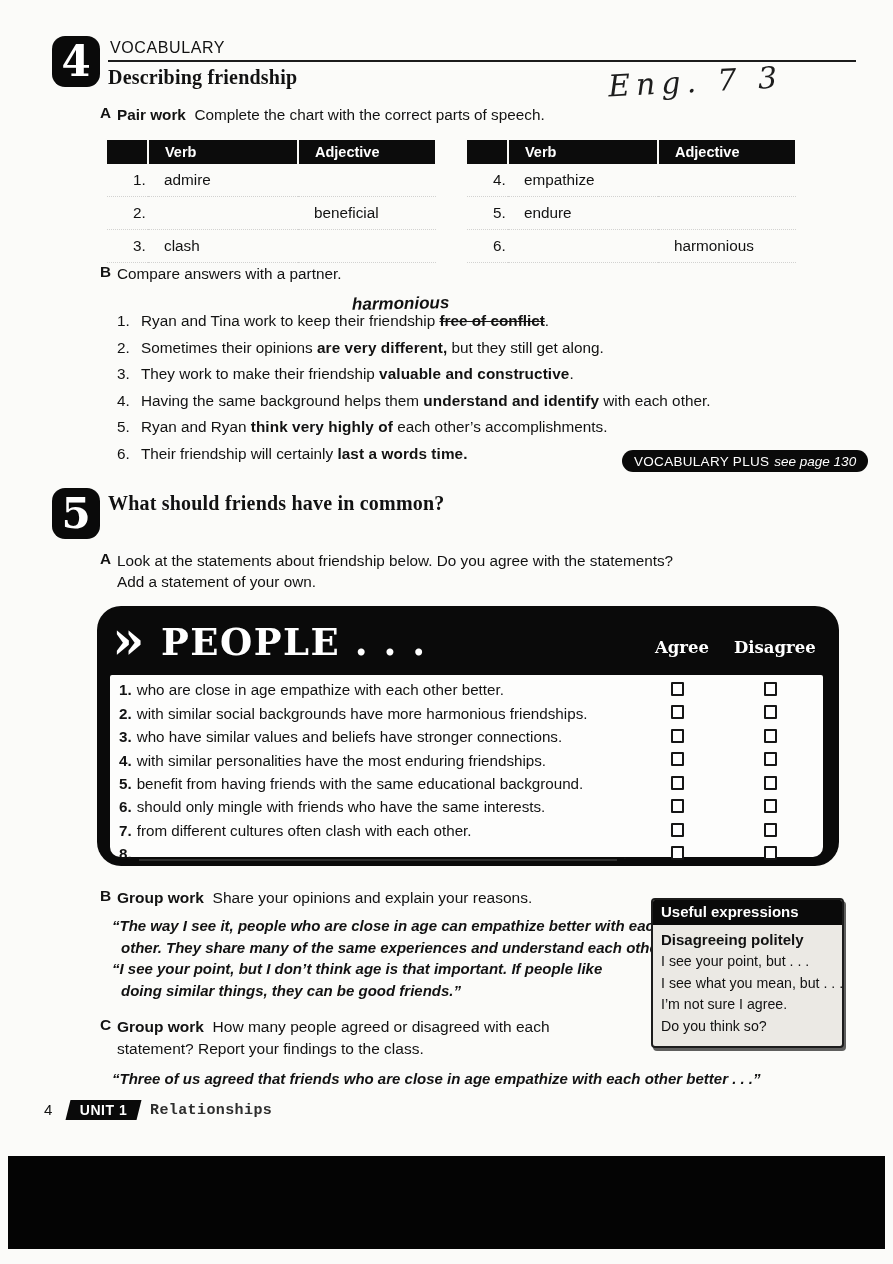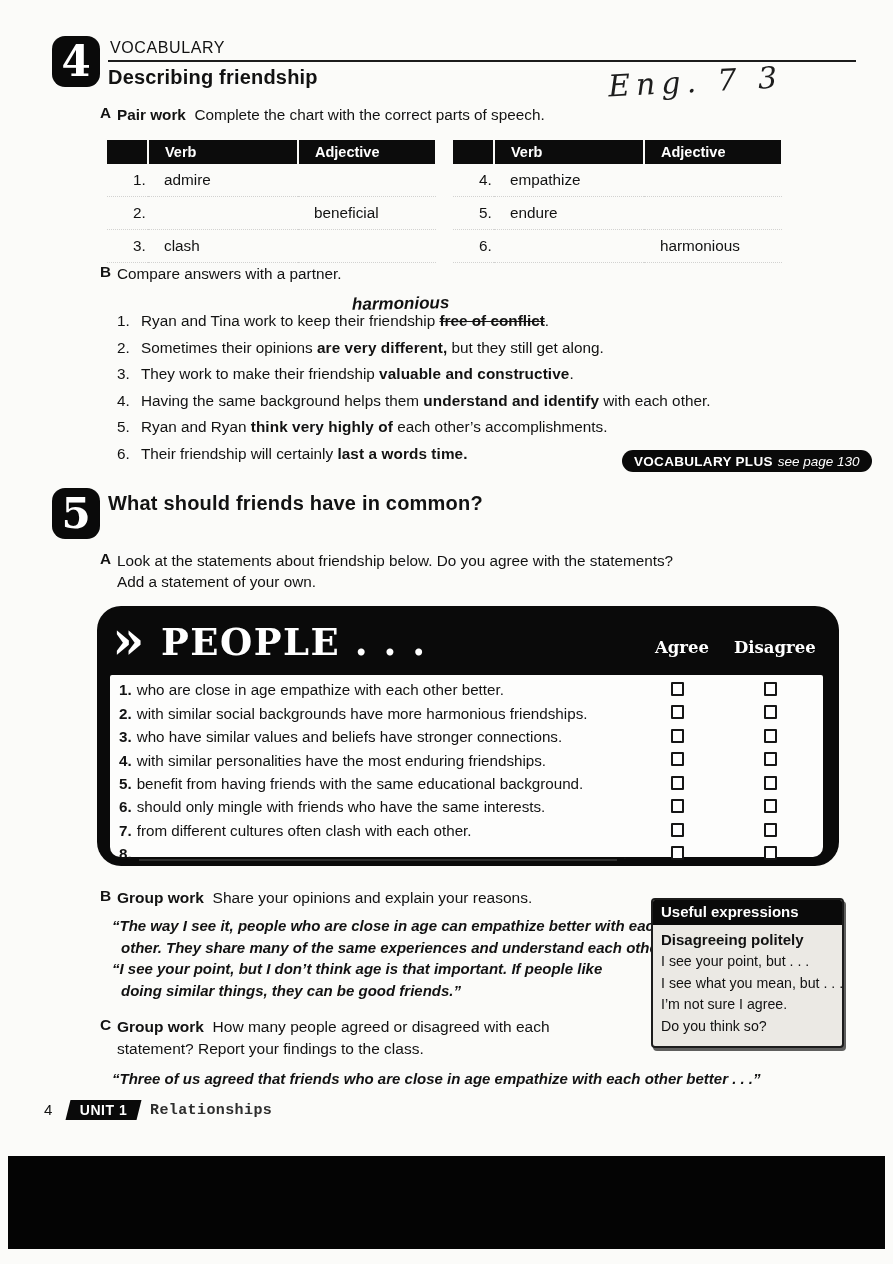--- a/index.html
+++ b/index.html
@@ -13,36 +13,36 @@
   
   .sec-header { position:absolute; left:52px; display:flex; align-items:flex-start; }
   #sec4 { top:36px; } #sec5 { top:488px; }
   .badge {
     width:48px; height:51px; background:#0a0a0a; border-radius:13px; flex:none;
     color:#fff; font-family:"DejaVu Serif", serif; font-weight:bold; font-size:42px;
     display:flex; align-items:center; justify-content:center;
   }
   .ht { margin-left:8px; width:748px; }
   .kicker { font-size:16px; letter-spacing:.6px; padding:3px 0 3px 2px; border-bottom:2.5px solid #1c1c1c; }
-  .sec-title { font-size:20px; font-weight:bold; margin-top:4px; letter-spacing:.2px; }
+  .sec-title { font-size:20px; font-weight:bold; margin-top:4px; letter-spacing:.2px;font-family:Liberation Serif, serif; }
 
   .hand-eng {
     position:absolute; left:608px; top:64px; color:#1d1d1d;
     font-family:"DejaVu Serif", serif; font-style:italic; font-size:30px;
     letter-spacing:6px; transform:rotate(-3deg);
   }
 
   .lettered { display:flex; }
   .letter { width:17px; flex:none; font-weight:bold; }
   .lbody { flex:1; line-height:21px; }
 
   #partA { position:absolute; left:100px; top:104px; width:720px; }
 
   
-  #chart { position:absolute; left:107px; top:140px; display:flex; gap:16px; }
+  #chart { position:absolute; left:107px; top:140px; display:flex; gap:30px; }
   table { border-collapse:collapse; }
   th {
     background:#0c0c0c; color:#fff; font-size:14.5px; font-weight:bold;
     text-align:left; padding:4px 0 4px 16px; border-right:2.5px solid #fbfbf9;
   }
   th.c-num { width:41px; } th.c-verb { width:150px; } th.c-adj { width:138px; }
   td { padding:7px 0 7px 16px; border-bottom:1px dotted rgba(0,0,0,.16); height:29px; }
   td.num { padding-left:26px; }
 
   #partB { position:absolute; left:100px; top:263px; width:660px; }
@@ -54,21 +54,21 @@
   .ex-item { display:flex; height:26.5px; line-height:26.5px; }
   .ex-num { width:24px; flex:none; }
   .strike { font-weight:bold; text-decoration:line-through;margin-top:32px; }
   .ex-text b { letter-spacing:.1px; }
 
   #vplus {
     position:absolute; left:622px; top:450px; height:22px; background:#0a0a0a;
     border-radius:11px; color:#fff; display:flex; align-items:center;
     padding:0 12px; font-size:13.5px; gap:5px; white-space:nowrap;
   }
-  .vplus-bold { font-weight:bold; letter-spacing:.3px; }
+  .vplus-bold { font-weight:normal; letter-spacing:.3px; }
   .vplus-it { font-style:italic; }
 
   #partA2 { position:absolute; left:100px; top:550px; width:700px; }
 
   
   #people { position:absolute; left:97px; top:606px; width:742px; height:260px; background:#0a0a0a; border-radius:24px; }
   .p-chev { position:absolute; left:15px; top:6px; color:#fff; font-size:52px; font-weight:bold; font-family:"DejaVu Serif", serif; line-height:56px; }
   .p-title { position:absolute; left:64px; top:14px; color:#fff; font-family:"DejaVu Serif", serif; font-weight:bold; font-size:37px; letter-spacing:1.5px; }
   .p-agree, .p-disagree { position:absolute; top:32px; color:#fff; font-family:"DejaVu Serif", serif; font-weight:bold; font-size:16.5px; }
   .p-agree { left:558px; } .p-disagree { left:637px; }

